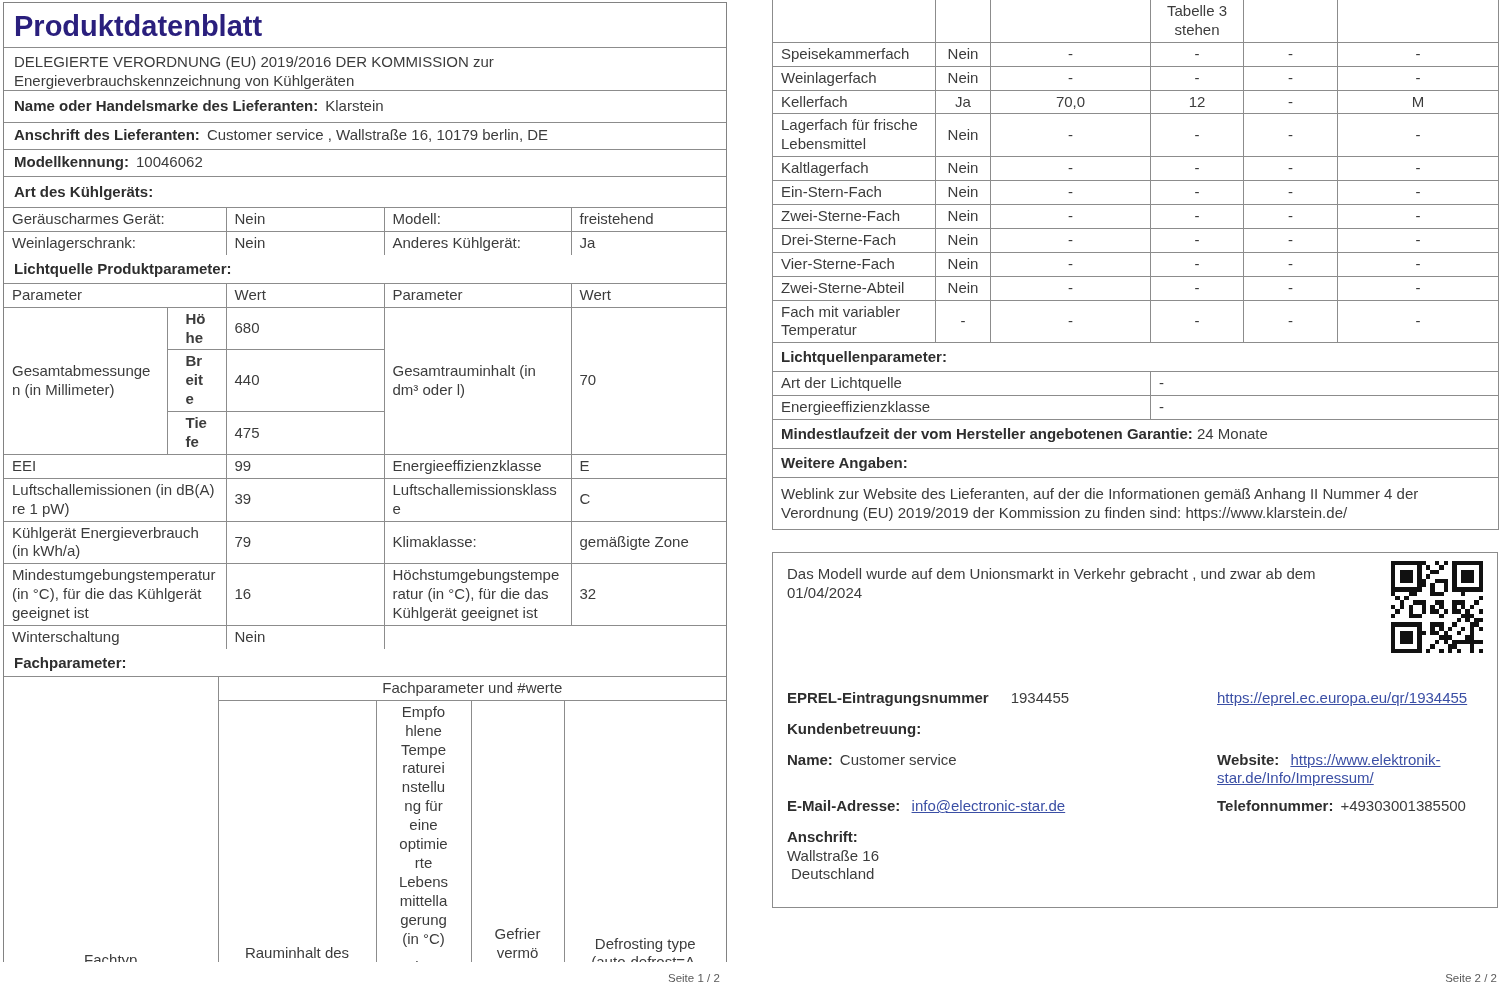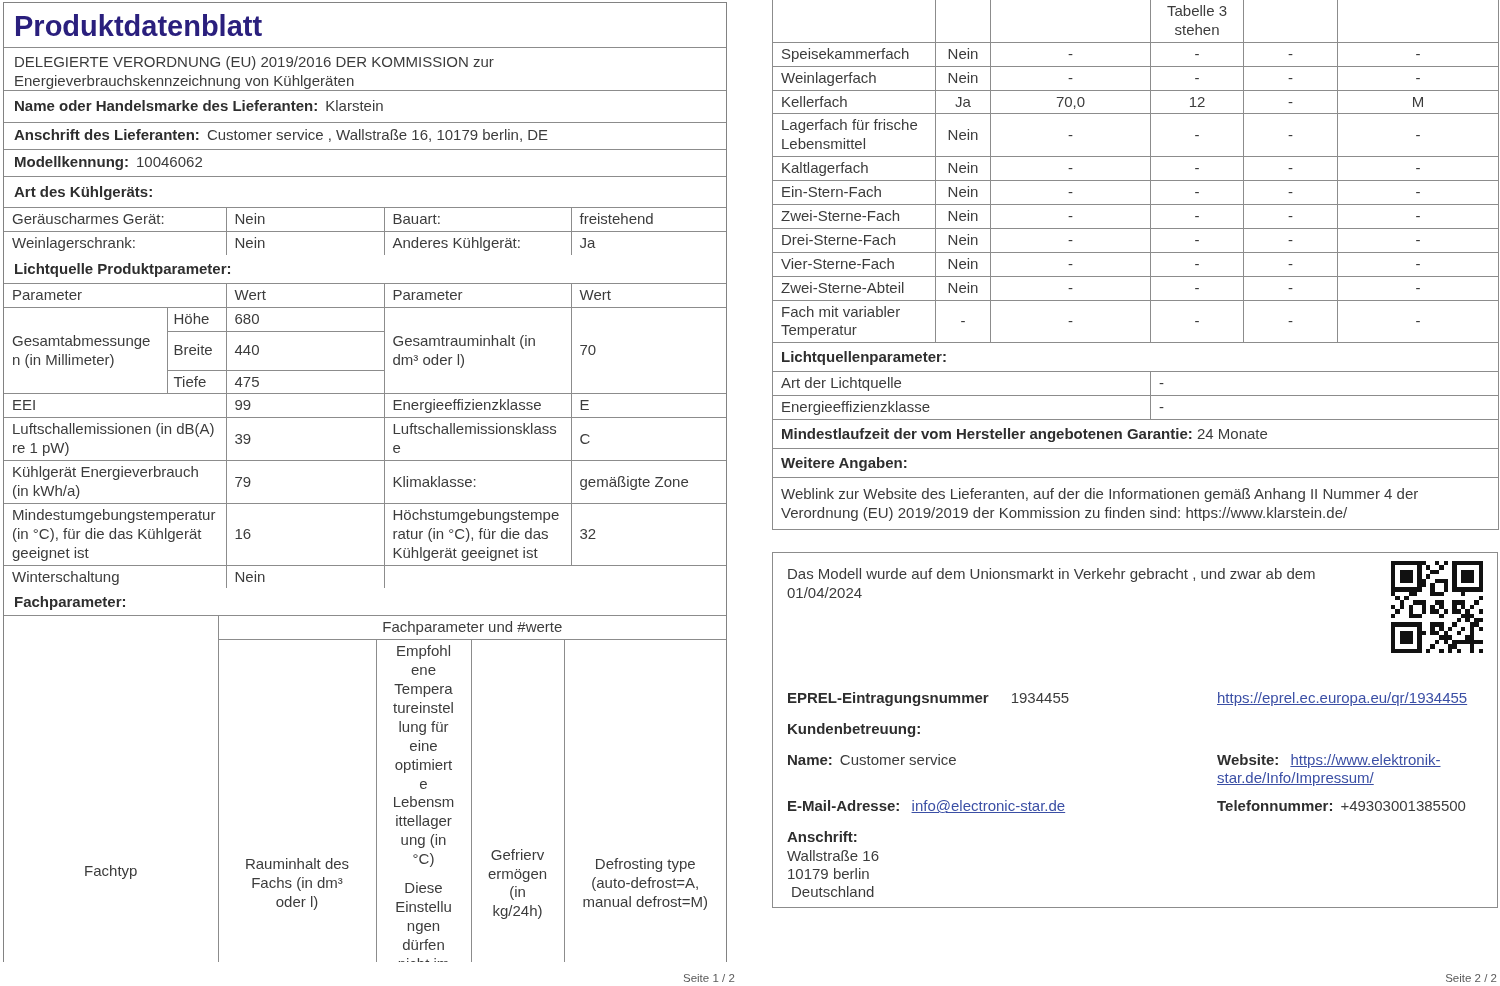--- a/index.html
+++ b/index.html
@@ -37,35 +37,35 @@
 
   table.grid { border-collapse:collapse; width:100%; table-layout:fixed; }
   table.grid td {
     border:1px solid #8c8c8c; padding:2px 8px; vertical-align:middle;
     overflow-wrap:break-word; hyphens:auto;
   }
   table.grid { border-style:hidden; } 
   .page1 table.grid td { border-bottom:1px solid #8c8c8c; }
   table.type td { height:23px; }
 
-  table.params td.dimname { padding:2px 6px; }
+  table.params td.dimname { padding:2px 18px;font-weight:bold; }
   .cell-empty { }
 
-  table.fach td { text-align:center; padding:2px 16px; }
+  table.fach td { text-align:center; padding:2px 22px; }
   table.fach td.fachtyp { position:relative; }
   table.fach td.fachtyp::after {
     content:""; position:absolute; left:-1px; right:-1px; bottom:29px;
     border-bottom:1px solid #8c8c8c;
   }
   table.fach .emp p + p { margin-top:10px; }
 
   .footer {
     position:absolute; font-size:11.5px; color:#5a5a5a;
   }
-  .footer1 { left:683px; top:971px; }
+  .footer1 { left:668px; top:971px; }
   .footer2 { right:3px; top:971px; }
 
   
   .page2 { position:absolute; left:772px; top:0; width:726px; }
   table.cont { border-collapse:collapse; width:726px; table-layout:fixed; }
   table.cont td {
     border:1px solid #8c8c8c; padding:2px 8px; vertical-align:middle;
     overflow-wrap:break-word; hyphens:auto;
   }
   table.cont tr:first-child td { border-top:none; }
@@ -131,21 +131,21 @@
       <colgroup>
           <col style="width:222px">
           <col style="width:158px">
           <col style="width:187px">
           <col style="width:155px">
         </colgroup>
       <tbody>
           <tr>
         <td>Geräuscharmes Gerät:</td>
         <td>Nein</td>
-        <td>Bauart:</td>
+        <td>Modell:</td>
         <td>freistehend</td>
       </tr>
       <tr>
         <td>Weinlagerschrank:</td>
         <td>Nein</td>
         <td>Anderes Kühlgerät:</td>
         <td>Ja</td>
       </tr>
     </tbody>
       </table>
@@ -625,20 +625,19 @@
         <div class="cbright">
           <span class="lbl">Telefonnummer:</span><span style="margin-left:7px">+49303001385500</span>
         </div>
       </div>
 
       <div style="margin-top:12px">
         <span class="lbl">Anschrift:</span>
       </div>
       <div class="addr-lines">
         <div>Wallstraße 16</div>
-        <div>10179 berlin</div>
         <div style="padding-left:4px">Deutschland</div>
       </div>
     </div>
   </div>
 
   <div class="footer footer2">Seite 2 / 2</div>
 </div>
 
 </body></html>

